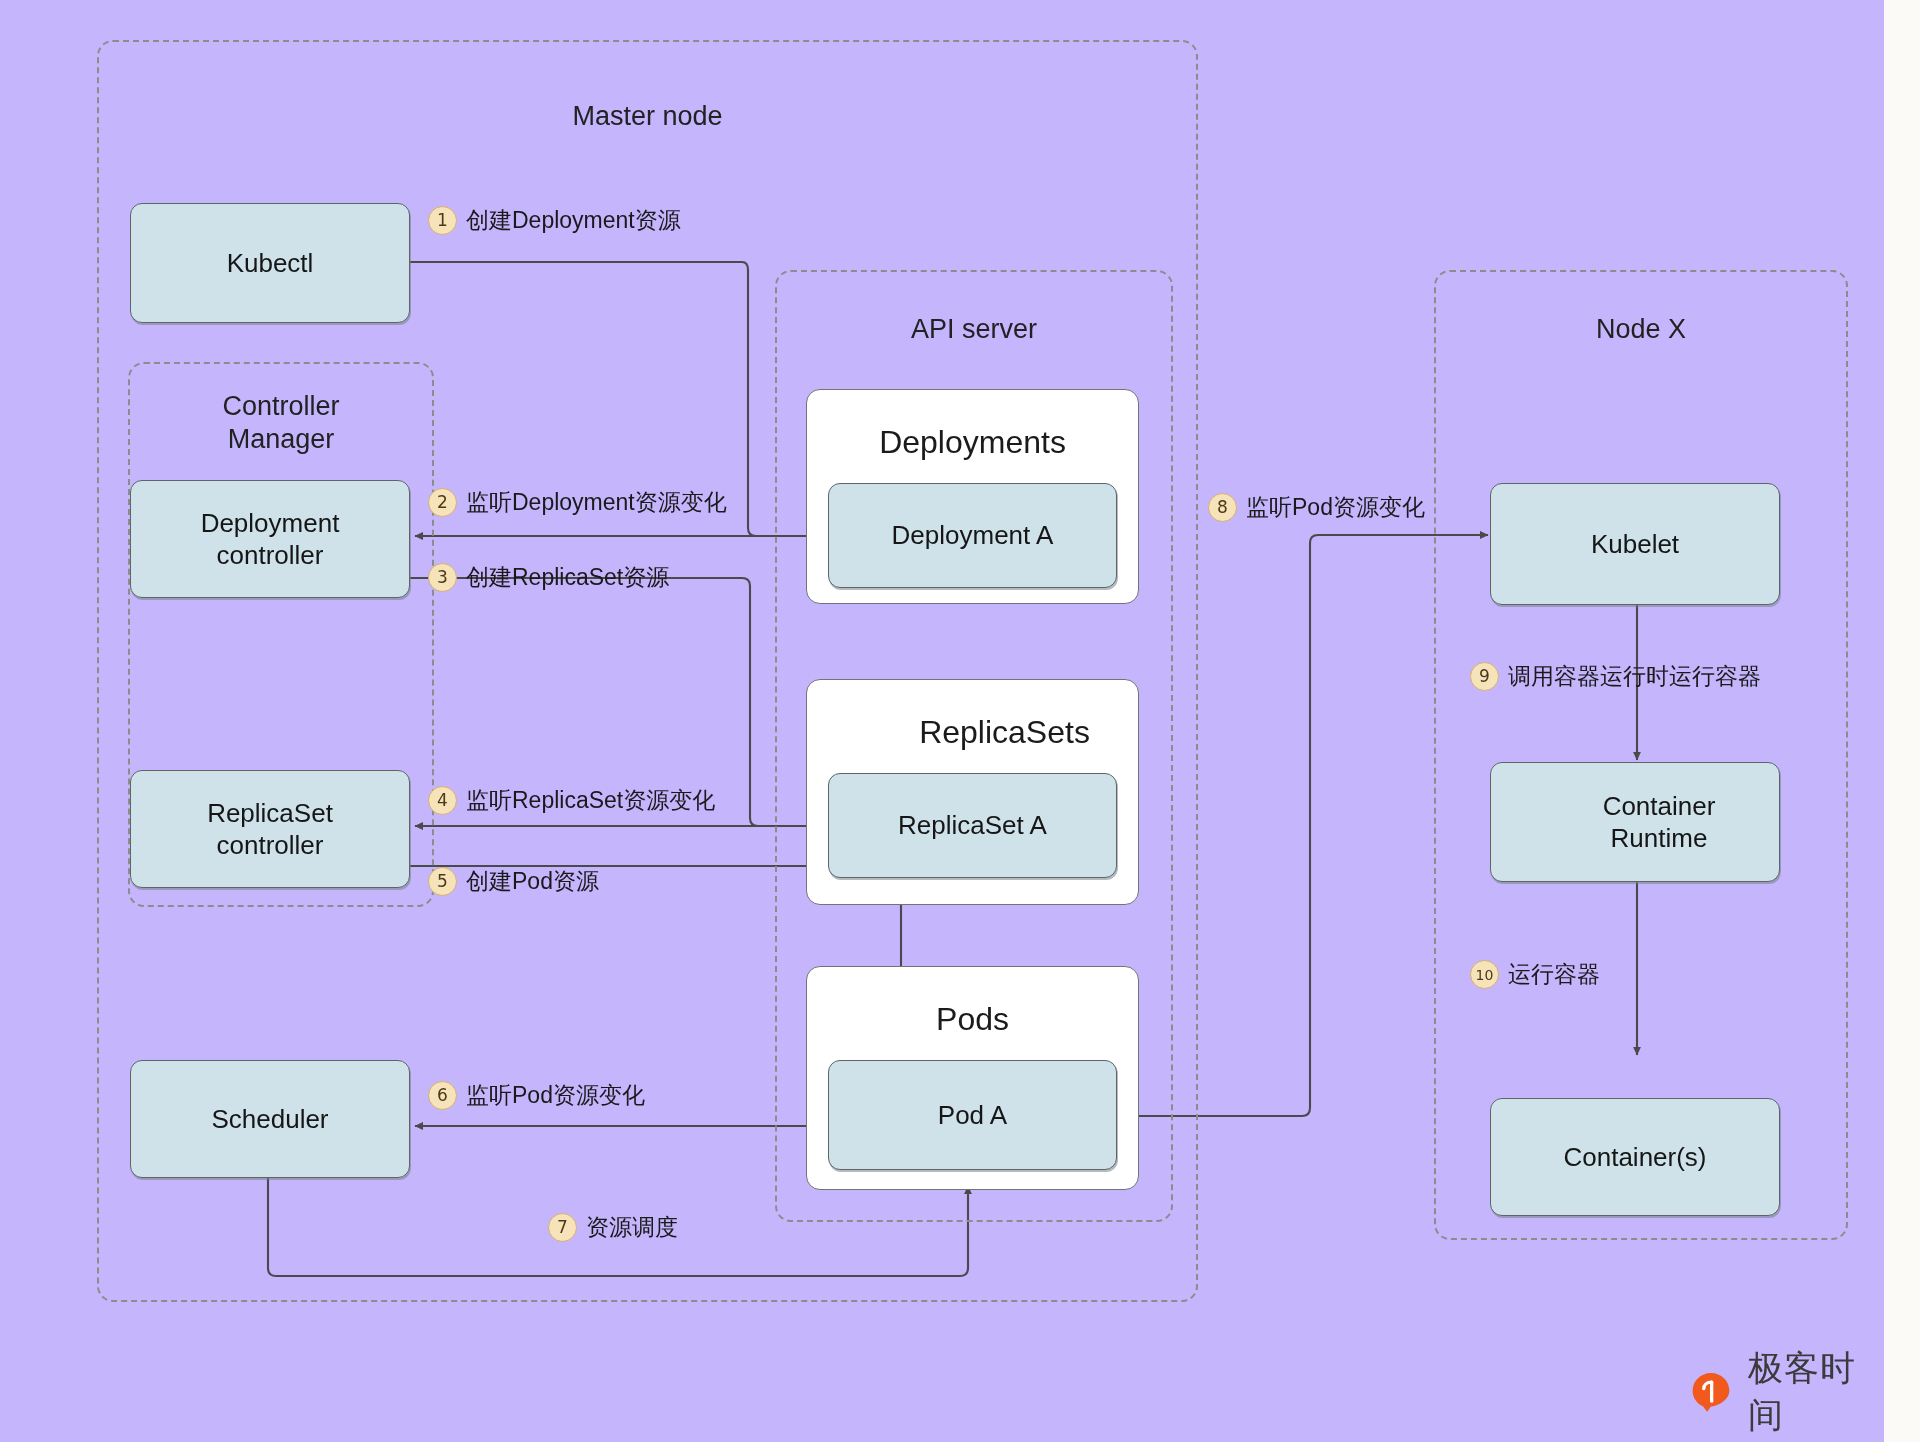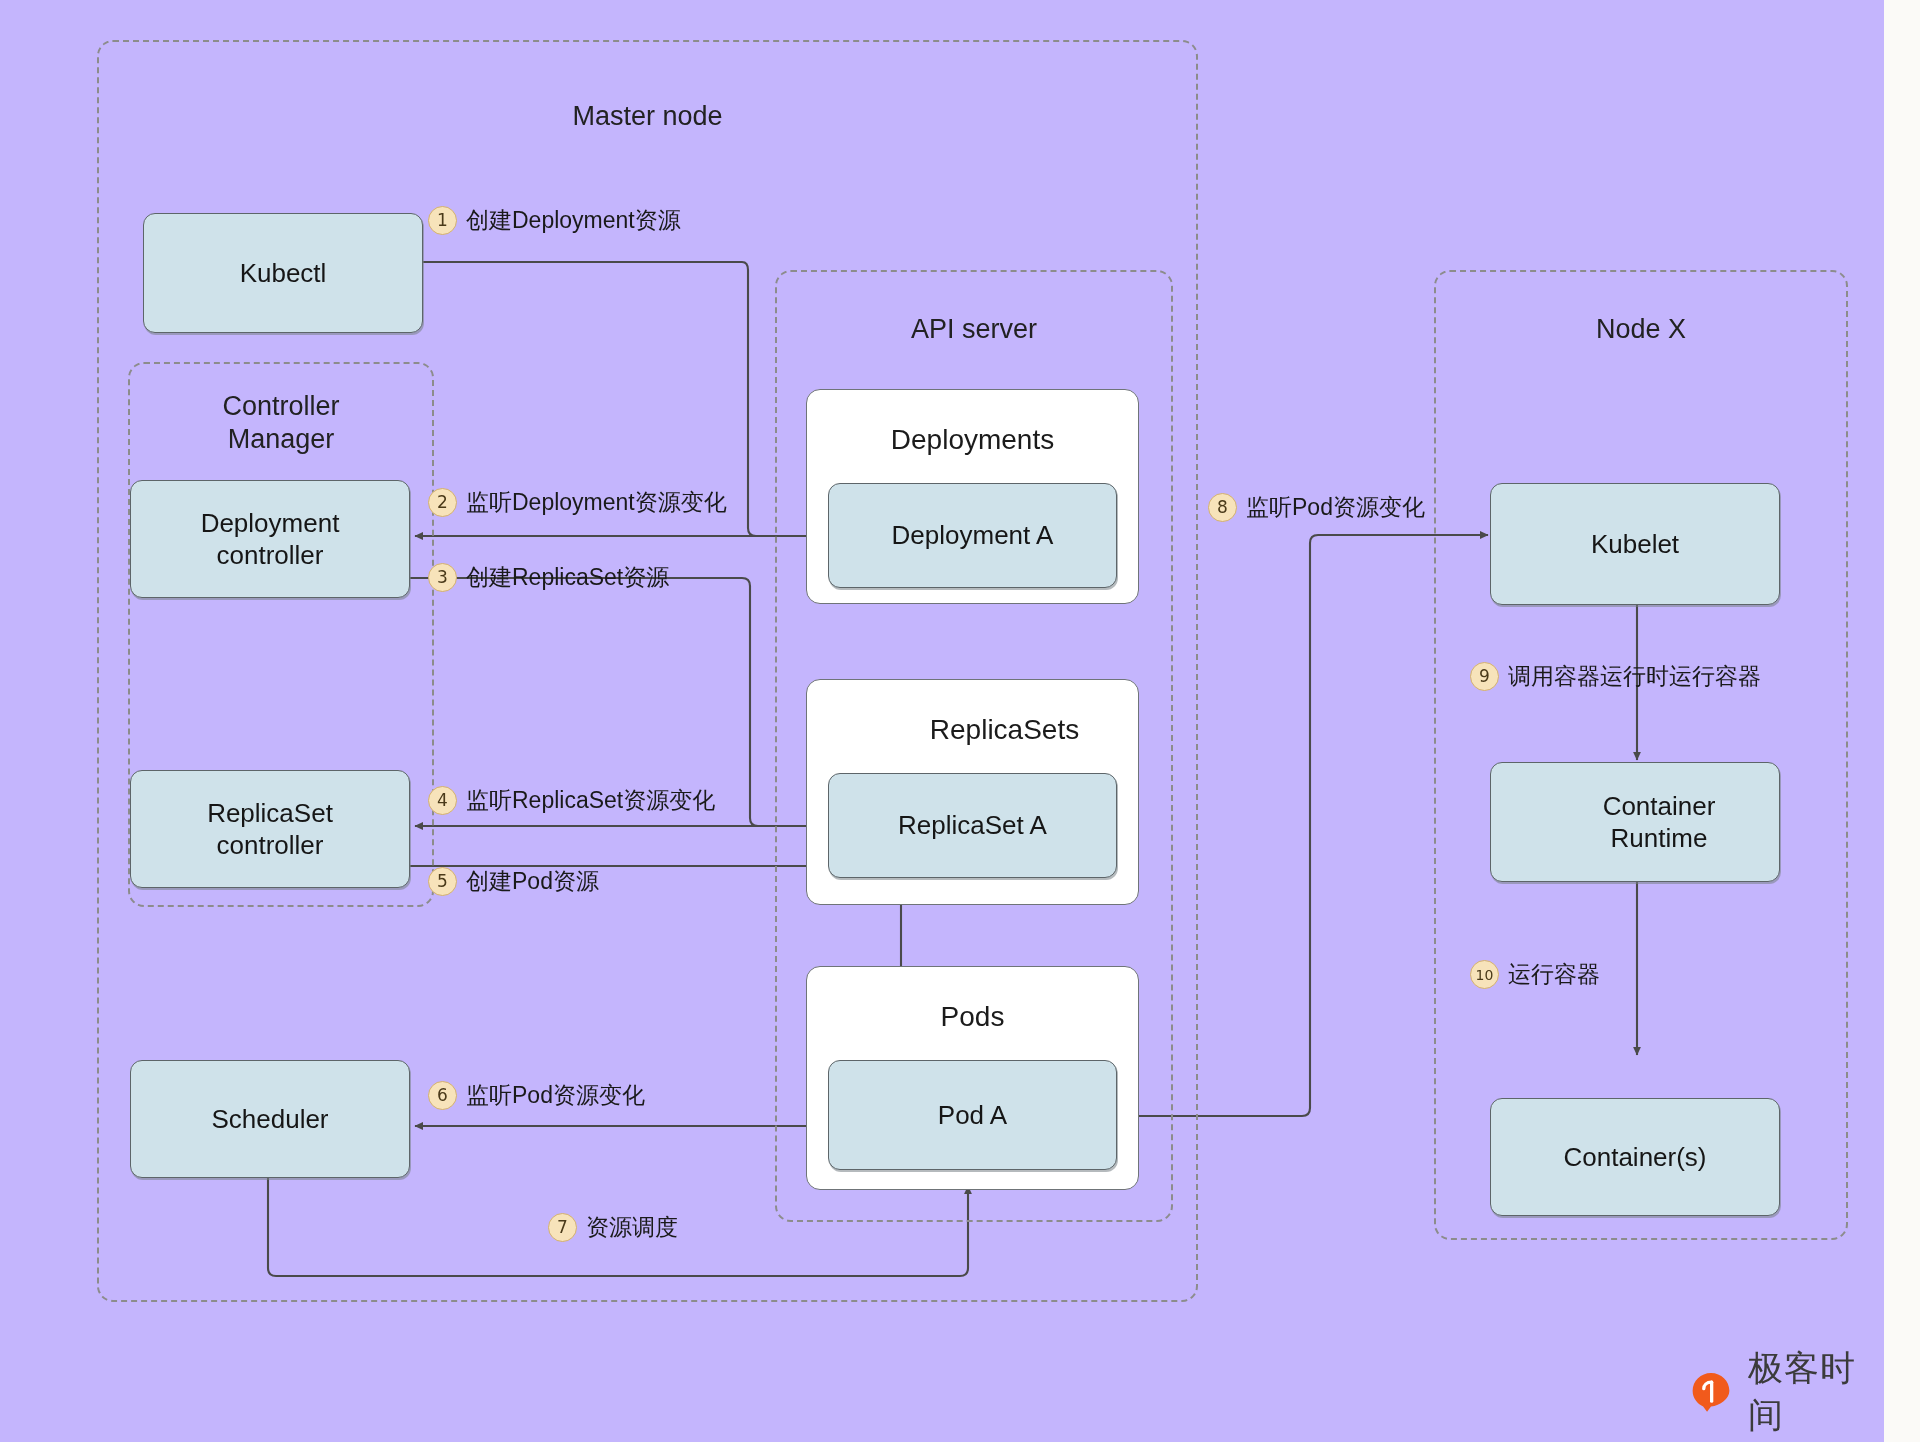--- a/index.html
+++ b/index.html
@@ -45,21 +45,21 @@
     position: absolute;
     border: 1.6px solid #6f7478;
     border-radius: 14px;
     background: #ffffff;
     box-sizing: border-box;
   }
   .panel-title {
     position: absolute;
     width: 100%;
     text-align: center;
-    font-size: 28px;
+    font-size: 32px;
     color: #1b1b1b;
   }
 
   
   .node-box {
     position: absolute;
     background: #cfe2ea;
     border: 1.6px solid #5d6569;
     border-radius: 12px;
     box-sizing: border-box;
@@ -171,21 +171,21 @@
 
   <div class="panel-box" style="left:806px; top:389px; width:333px; height:215px;"></div>
   <div class="panel-title" style="left:806px; top:424px; width:333px;">Deployments</div>
 
   <div class="panel-box" style="left:806px; top:679px; width:333px; height:226px;"></div>
   <div class="panel-title" style="left:806px; top:714px; width:333px;padding-left:32px;">ReplicaSets</div>
 
   <div class="panel-box" style="left:806px; top:966px; width:333px; height:224px;"></div>
   <div class="panel-title" style="left:806px; top:1001px; width:333px;">Pods</div>
 
-  <div class="node-box" style="left:130px; top:213px; width:280px; height:120px;margin-left:13px;">Kubectl</div>
+  <div class="node-box" style="left:130px; top:203px; width:280px; height:120px;">Kubectl</div>
 
   <div class="node-box" style="left:130px; top:480px; width:280px; height:118px;">Deployment
 controller</div>
 
   <div class="node-box" style="left:130px; top:770px; width:280px; height:118px;">ReplicaSet
 controller</div>
 
   <div class="node-box" style="left:828px; top:483px; width:289px; height:105px;">Deployment A</div>
 
   <div class="node-box" style="left:130px; top:1060px; width:280px; height:118px;">Scheduler</div>

